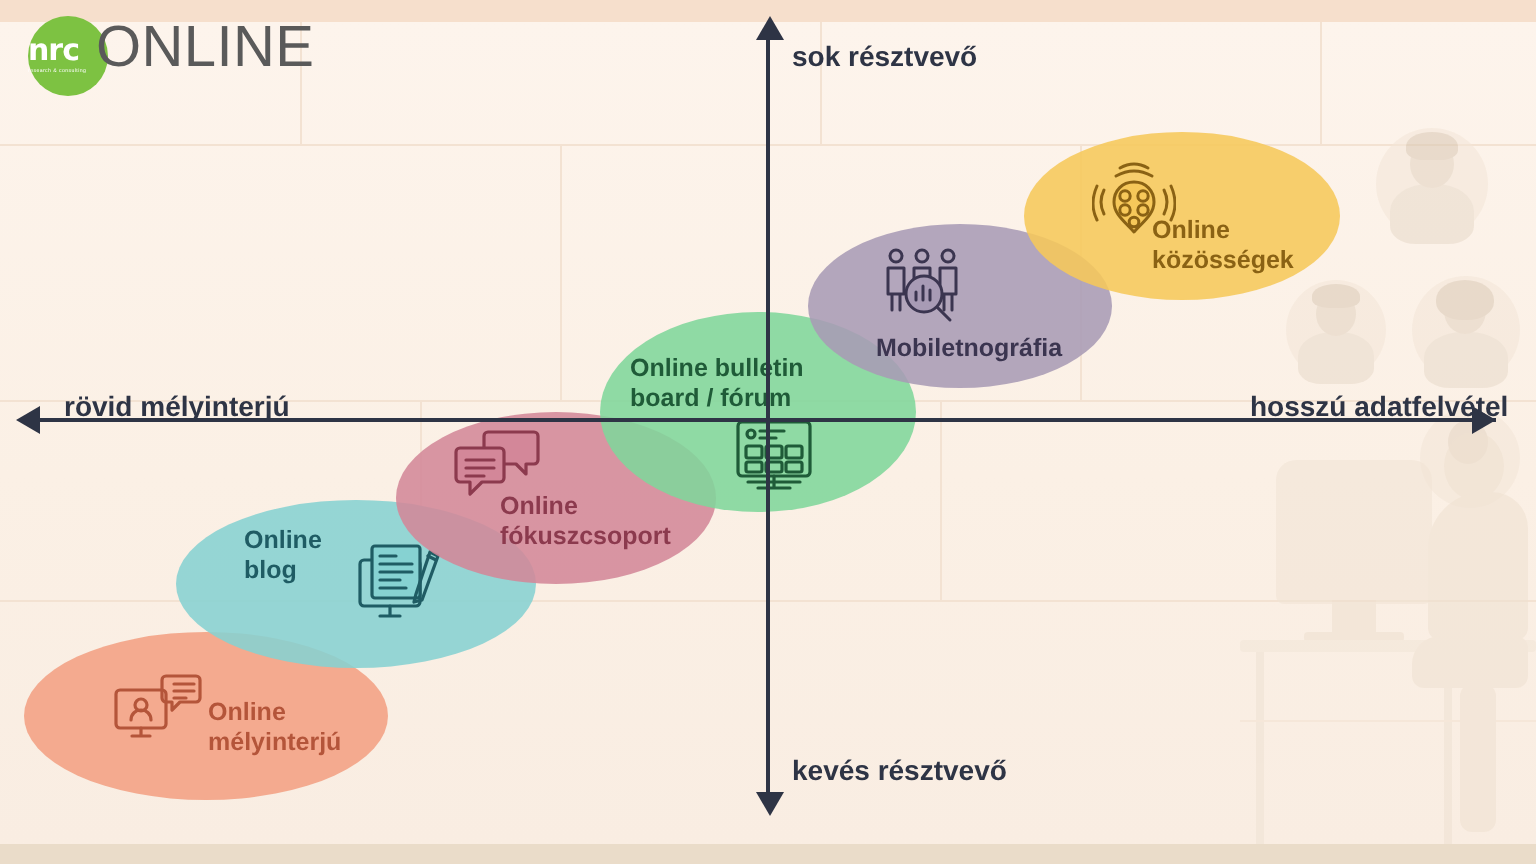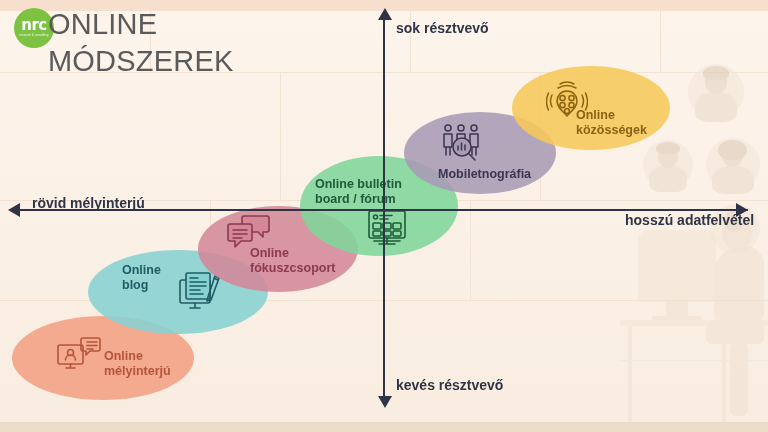--- a/index.html
+++ b/index.html
@@ -93,21 +93,21 @@
 
   
   .logo {
     position: absolute;
     left: 14px; top: 8px;
     width: 40px; height: 40px;
     border-radius: 50%;
     background: #7DC242;
     display: flex;
     flex-direction: column;
-    align-items: center;
+    align-items: flex-start;
     justify-content: center;
   }
   .logo-main {
     color: #ffffff;
     font-size: 15px;
     font-weight: bold;
     letter-spacing: -0.5px;
     line-height: 1;
     font-family: "DejaVu Sans", sans-serif;
   }
@@ -146,21 +146,21 @@
   .ar-down  { border-left: 7px solid transparent; border-right: 7px solid transparent; border-top: 12px solid #2E3445; left: 378px; top: 396px; }
 
   .axis-label {
     position: absolute;
     color: #2E3445;
     font-size: 14px;
     font-weight: 600;
     white-space: nowrap;
   }
   .lbl-left  { left: 32px;  top: 195px; }
-  .lbl-right { left: 625px; top: 212px; }
+  .lbl-right { left: 625px; top: 195px; }
   .lbl-top   { left: 396px; top: 20px; }
   .lbl-bottom{ left: 396px; top: 377px; }
 
   
   .bubble {
     position: absolute;
     border-radius: 50%;
     opacity: .88;
   }
   .bubble-label {
@@ -230,21 +230,20 @@
     <div class="person-art" style="left:730px; top:342px; width:18px; height:74px; border-radius:6px;"></div>
   </div>
 
   <div class="logo">
     <span class="logo-main">nrc</span>
     <span class="logo-sub">research &amp; consulting</span>
   </div>
 
   <div class="title">
     <span class="title-line">ONLINE</span>
-    <span class="title-line">MÓDSZEREK</span>
   </div>
 
   <div class="bubble" style="left:12px; top:316px; width:182px; height:84px; background:#F2A183;"></div>
   <div class="bubble-icon" style="left:56px; top:336px; width:46px; height:42px;">
     <svg width="46" height="42" viewBox="0 0 46 42" fill="none" stroke="#B4553A" stroke-width="1.6" stroke-linecap="round" stroke-linejoin="round">
       <rect x="2" y="9" width="25" height="19" rx="2"></rect>
       <path d="M10 32h9M14.5 28v4"></path>
       <circle cx="14.5" cy="16.5" r="3"></circle>
       <path d="M9.5 24c0-3 2.3-5 5-5s5 2 5 5"></path>
       <path d="M27 2h15a2 2 0 0 1 2 2v9a2 2 0 0 1-2 2h-8l-4 4v-4h-3a2 2 0 0 1-2-2V4a2 2 0 0 1 2-2z"></path>

